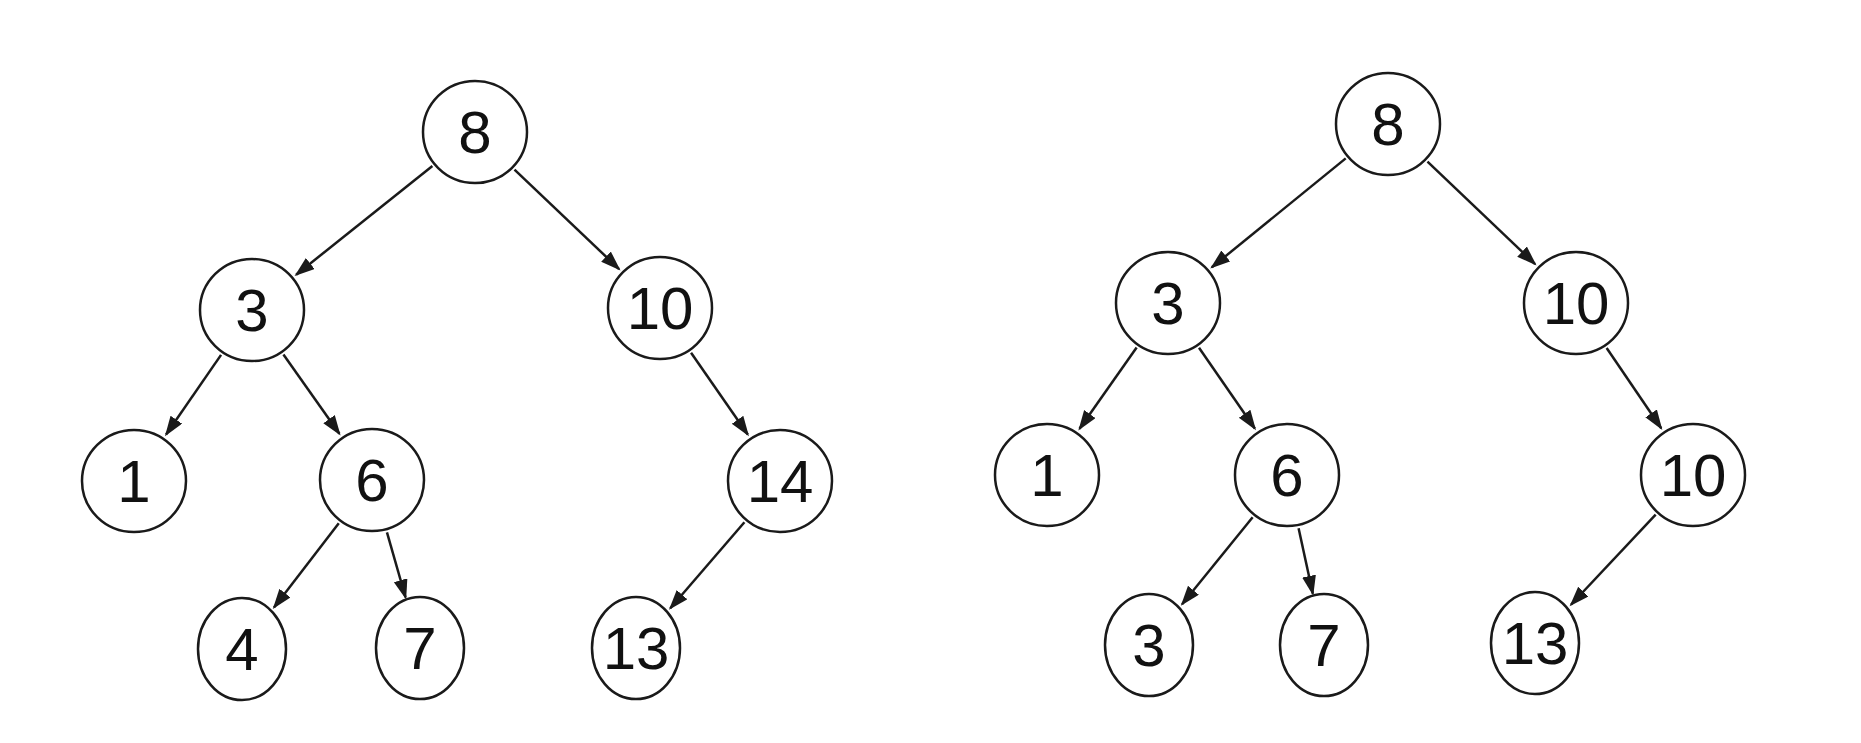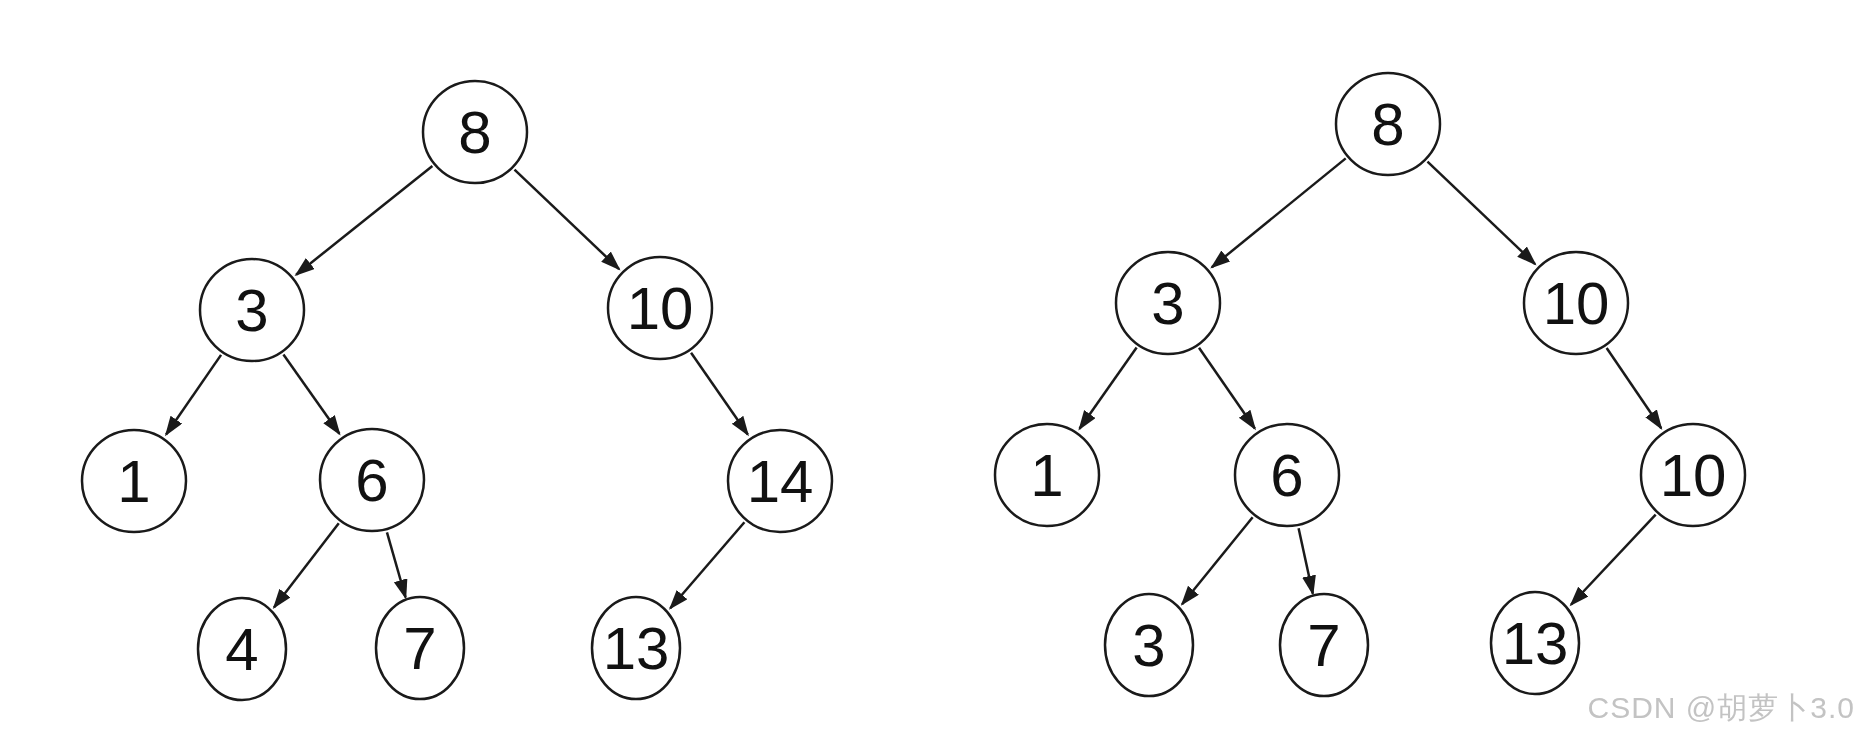--- a/index.html
+++ b/index.html
@@ -139,14 +139,13 @@
             <ellipse cx="1324" cy="645" rx="44" ry="51" fill="#ffffff" stroke="#1a1a1a" stroke-width="2.5"></ellipse>
             <text x="1324" y="645" dy="0.355em" text-anchor="middle" class="node-label-text">7</text>
           </g>
           <g>
             <ellipse cx="1535" cy="643" rx="44" ry="51" fill="#ffffff" stroke="#1a1a1a" stroke-width="2.5"></ellipse>
             <text x="1535" y="643" dy="0.355em" text-anchor="middle" class="node-label-text">13</text>
           </g>
         </g>
       </g>
   </svg>
-  <div class="watermark" style="color: rgb(195, 195, 195);">CSDN @胡萝卜3.0</div>
 </div>
 
 </body></html>

